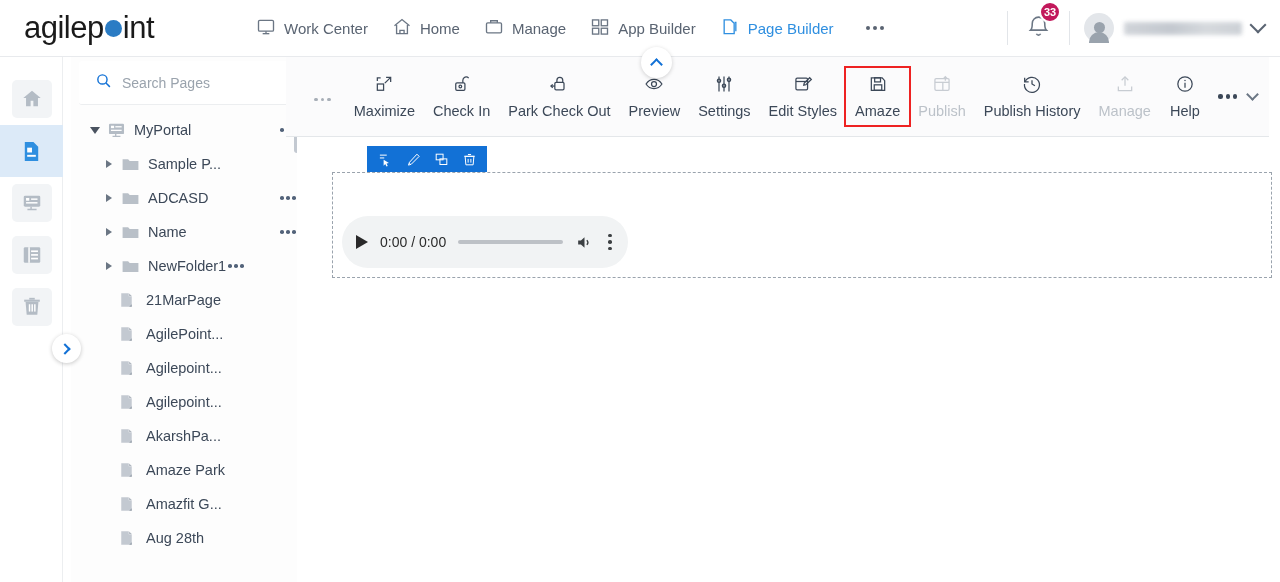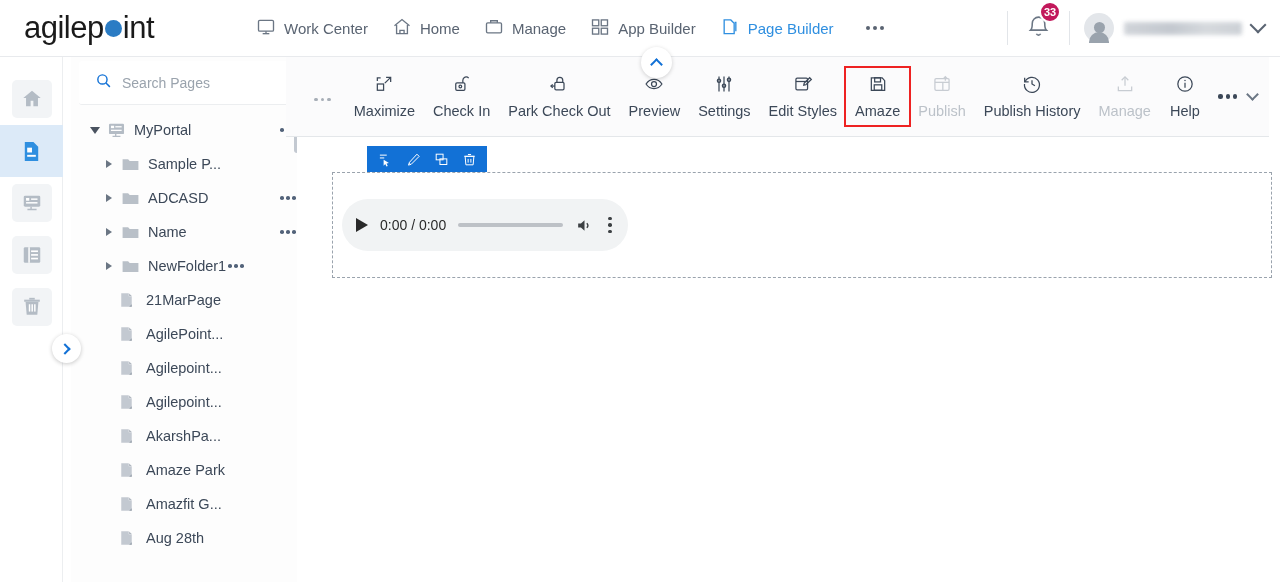--- a/index.html
+++ b/index.html
@@ -170,21 +170,21 @@
   }
   .widget-wrap { position: absolute; left: 35px; top: 35px; width: 940px; }
   .mini-toolbar {
     position: absolute; left: 35px; top: -26px; height: 26px; background: #1271d6;
     display: flex; align-items: center; gap: 0px; padding: 0 4px; z-index: 5;
   }
   .mini-btn { width: 28px; height: 26px; display:flex; align-items:center; justify-content:center; cursor: pointer;}
   .mini-btn svg { stroke: #ffffff; fill: none; stroke-width: 1.6; }
   .drop-zone {
     border: 1.5px dashed #9aa3ad; height: 106px; width: 940px;
-    display: flex; align-items: center; padding: 9px;
+    display: flex; align-items: flex-end; padding: 9px;
   }
   .audio-player {
     width: 286px; height: 52px; background: #f1f3f4; border-radius: 26px;
     display: flex; align-items: center; padding: 0 14px; gap: 12px;
   }
   .play-tri { width: 0; height: 0; border-left: 12px solid #292929;
               border-top: 7.5px solid transparent; border-bottom: 7.5px solid transparent; cursor:pointer;}
   .time-lbl { font-size: 14px; color: #2b2b2b; font-family: "Liberation Sans", sans-serif; white-space: nowrap; }
   .prog { flex: 1; height: 3.5px; background: #bdc1c6; border-radius: 2px; cursor: pointer; }
   .vol { cursor: pointer; display:flex; align-items:center;}

